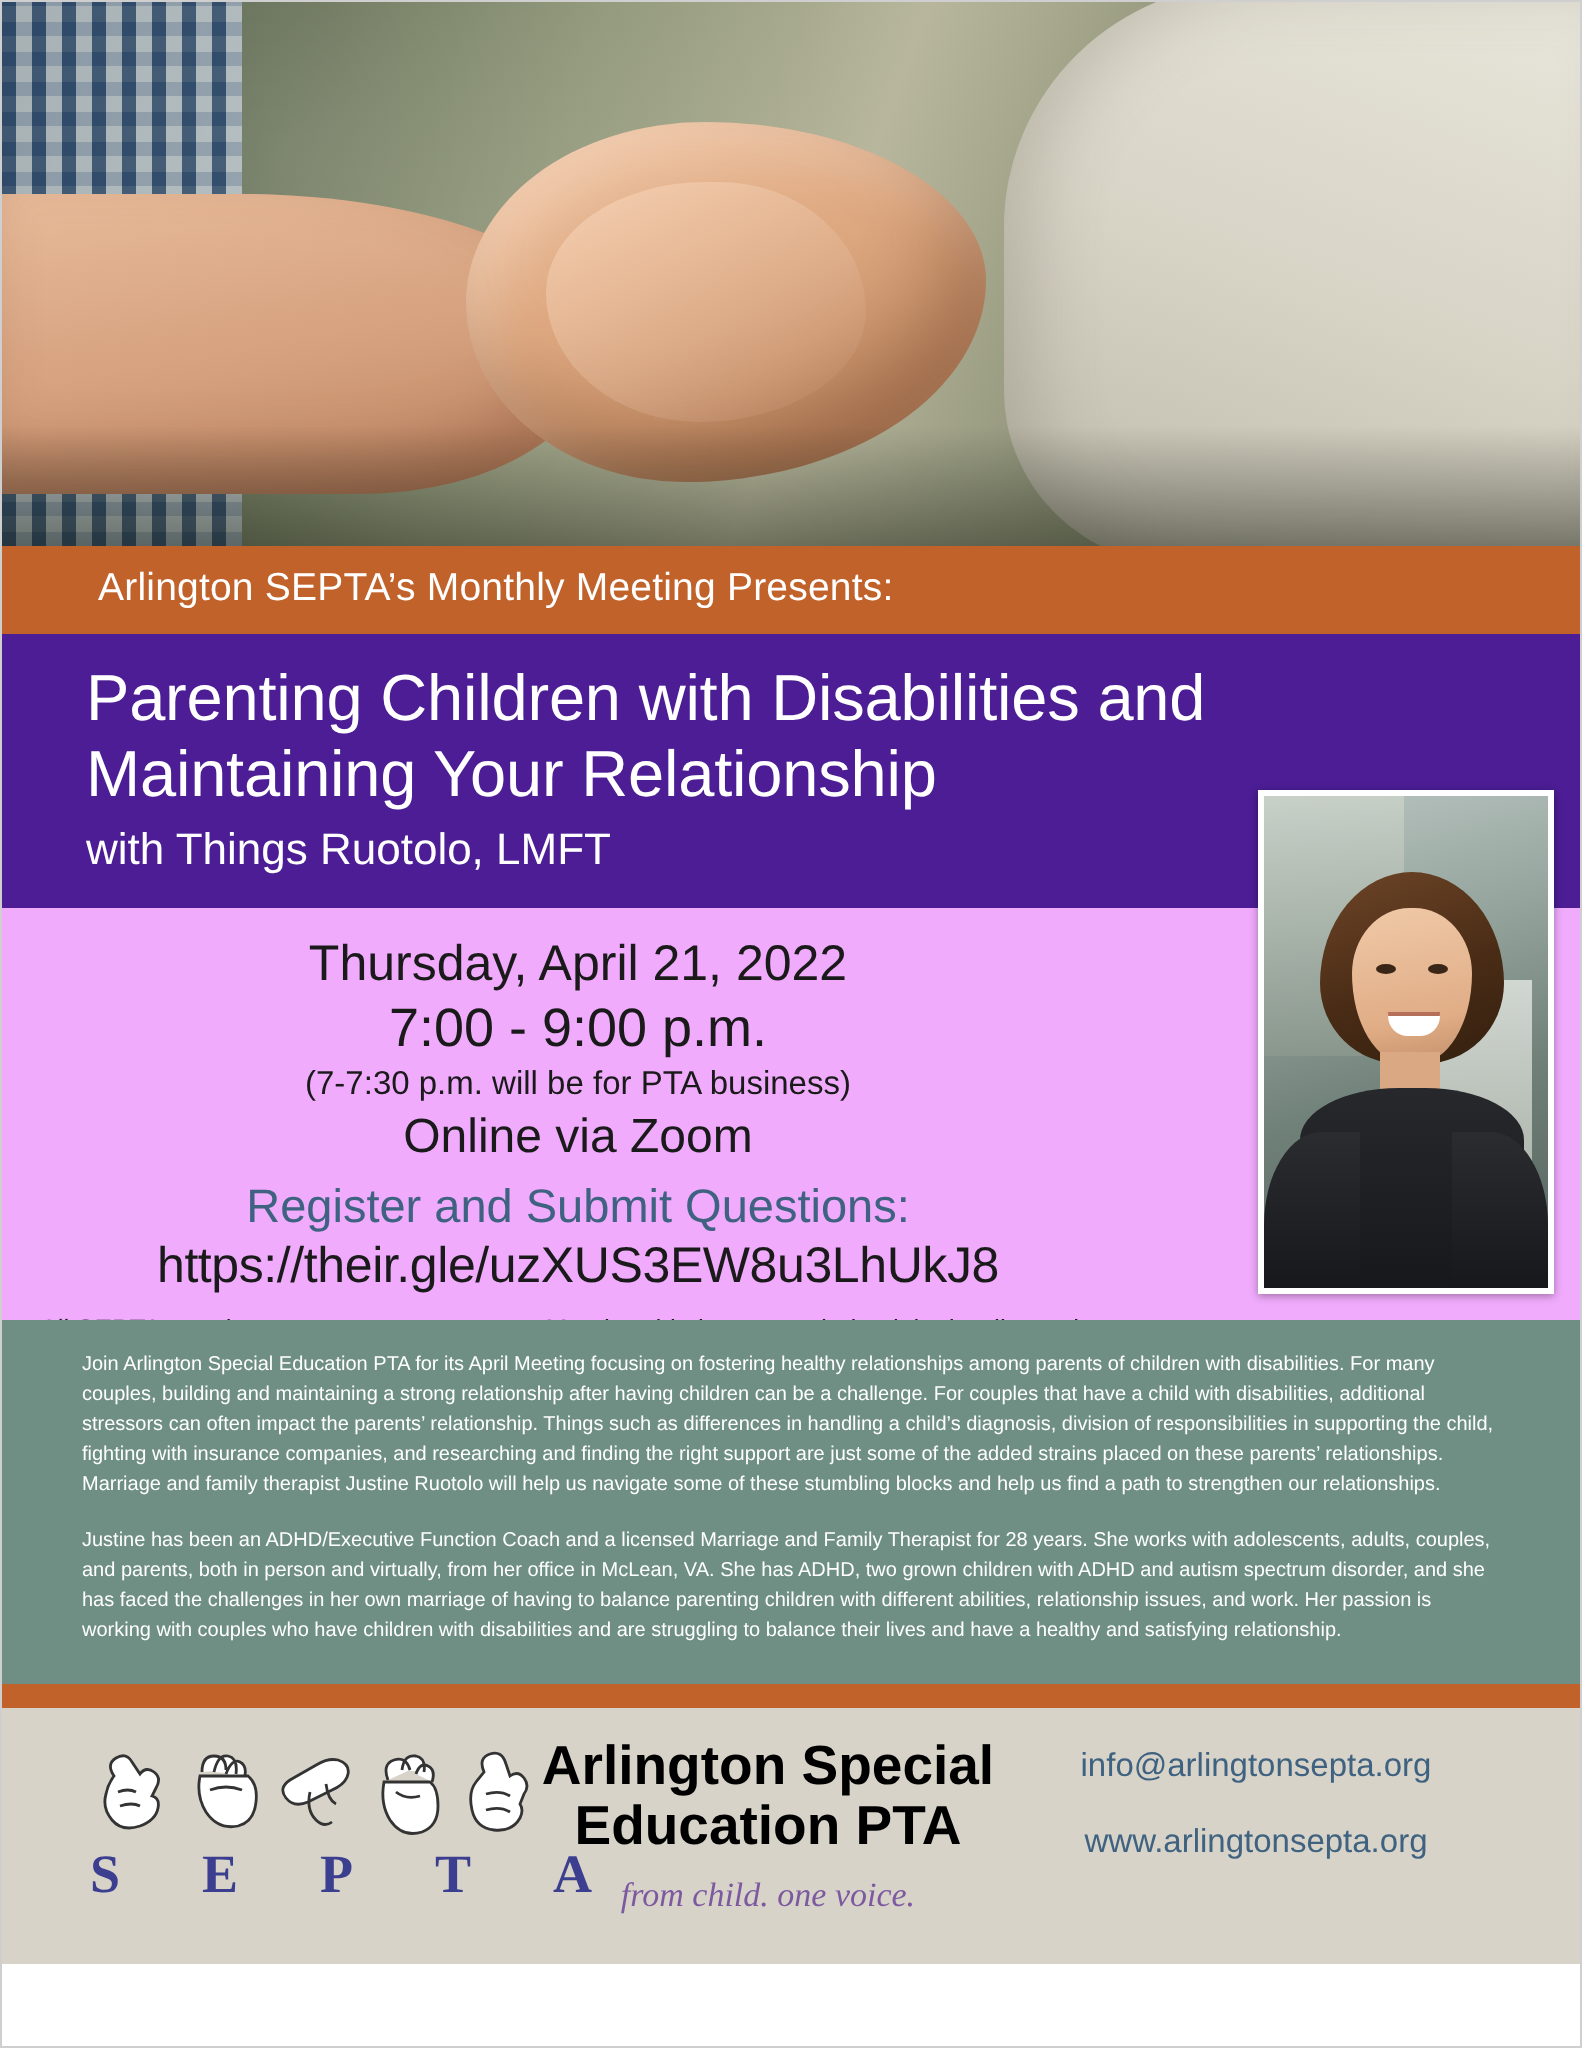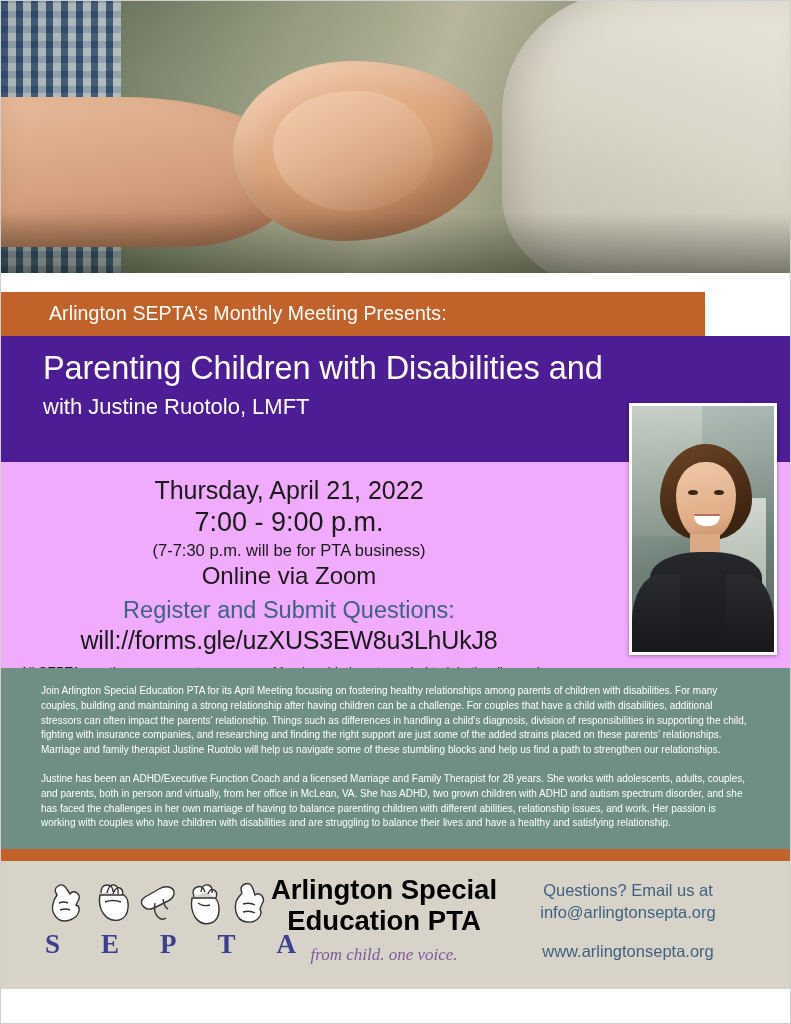--- a/index.html
+++ b/index.html
@@ -81,26 +81,25 @@
   .hero-shadow-bottom {
     position: absolute;
     left: 0; bottom: 0;
     width: 791px; height: 60px;
     background: linear-gradient(to bottom, rgba(30,35,22,0) 0%, rgba(25,30,18,0.45) 100%);
   }
 
   
   .orange-band {
     position: relative;
-    width: 704px;
+    width: 791px;
     background: #c0622a;
     color: #ffffff;
     box-sizing: border-box;
     padding: 10px 0 11px 48px;
-    margin-top: 19px;
   }
   .orange-band .line {
     font-size: 19.5px;
     letter-spacing: 0.1px;
   }
 
   
   .blue-band {
     position: relative;
     width: 791px;
@@ -358,32 +357,33 @@
     <div class="hero-shadow-bottom"></div>
   </div>
 
   <div class="orange-band">
     <div class="line">Arlington SEPTA’s Monthly Meeting Presents:</div>
   </div>
 
   <div class="blue-band">
     <div class="title-main">
       <div>Parenting Children with Disabilities and</div>
-    </div>
-    <div class="title-sub">with Justine Ruotolo, LMFT</div>
+      <div>Maintaining Your Relationship</div>
+    </div>
+    <div class="title-sub">with Things Ruotolo, LMFT</div>
   </div>
 
   <div class="details">
     <div class="details-inner">
       <div class="d-date">Thursday, April 21, 2022</div>
       <div class="d-time">7:00 - 9:00 p.m.</div>
       <div class="d-note">(7-7:30 p.m. will be for PTA business)</div>
       <div class="d-online">Online via Zoom</div>
       <div class="d-register">Register and Submit Questions:</div>
-      <div class="d-link">will://forms.gle/uzXUS3EW8u3LhUkJ8</div>
+      <div class="d-link">https://their.gle/uzXUS3EW8u3LhUkJ8</div>
       <div class="d-foot">
         <span>All SEPTA meetings are </span><u>open to everyone</u><span>.  Membership is not needed to join the discussion.</span>
       </div>
     </div>
 
     <div class="speaker-photo">
       <div class="sp-bg"></div>
       <div class="sp-wall"></div>
       <div class="sp-doorframe"></div>
       <div class="sp-hair"></div>
@@ -463,19 +463,18 @@
       <span>A</span>
     </div>
 
     <div class="org-name">
       <div>Arlington Special</div>
       <div>Education PTA</div>
     </div>
     <div class="org-tag">from child. one voice.</div>
 
     <div class="contact">
-      <div>Questions? Email us at</div>
       <div>info@arlingtonsepta.org</div>
       <div class="web">www.arlingtonsepta.org</div>
     </div>
 
   </div>
 </div>
 
 </body></html>

